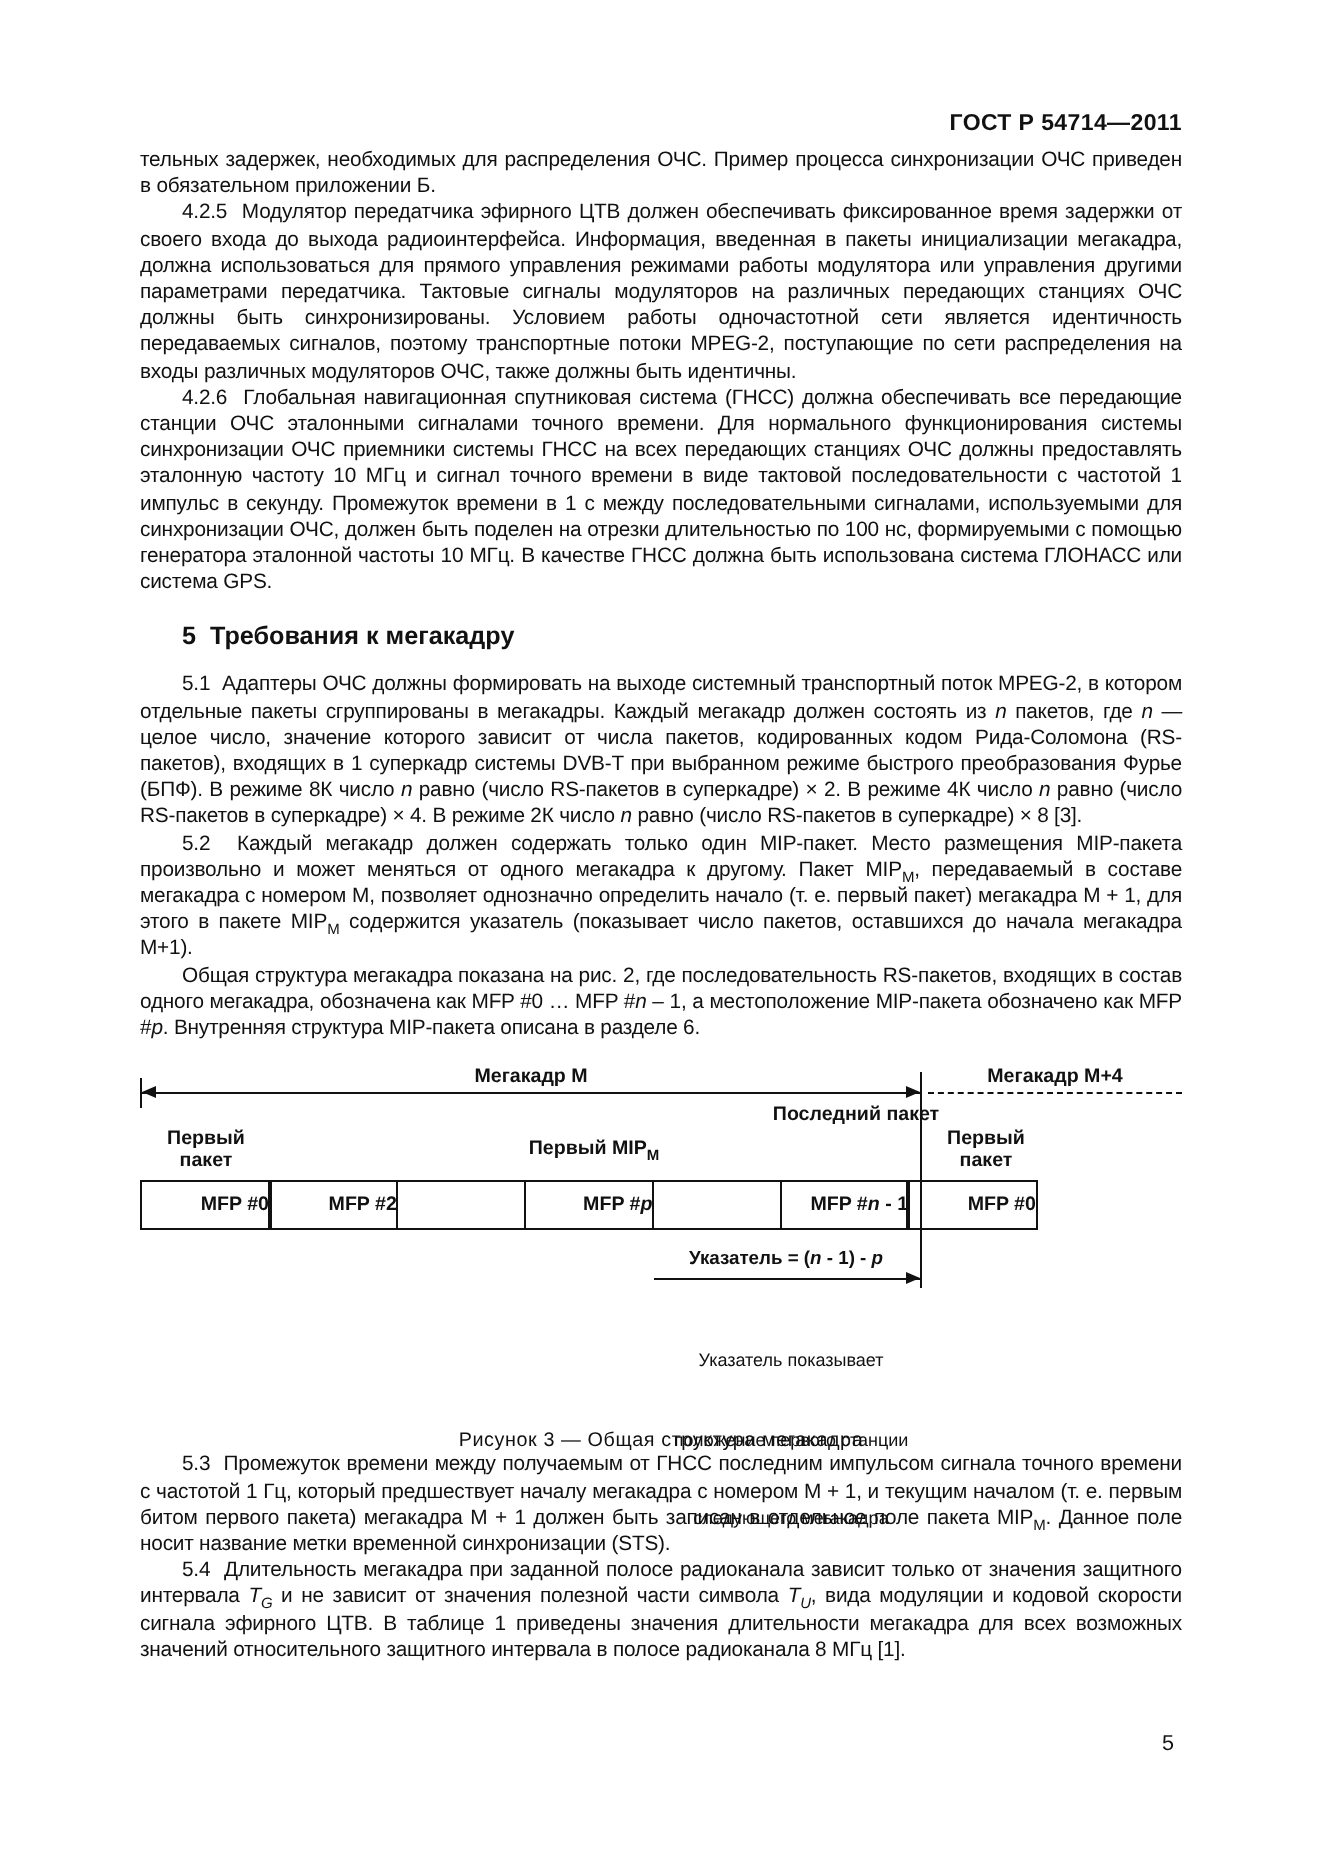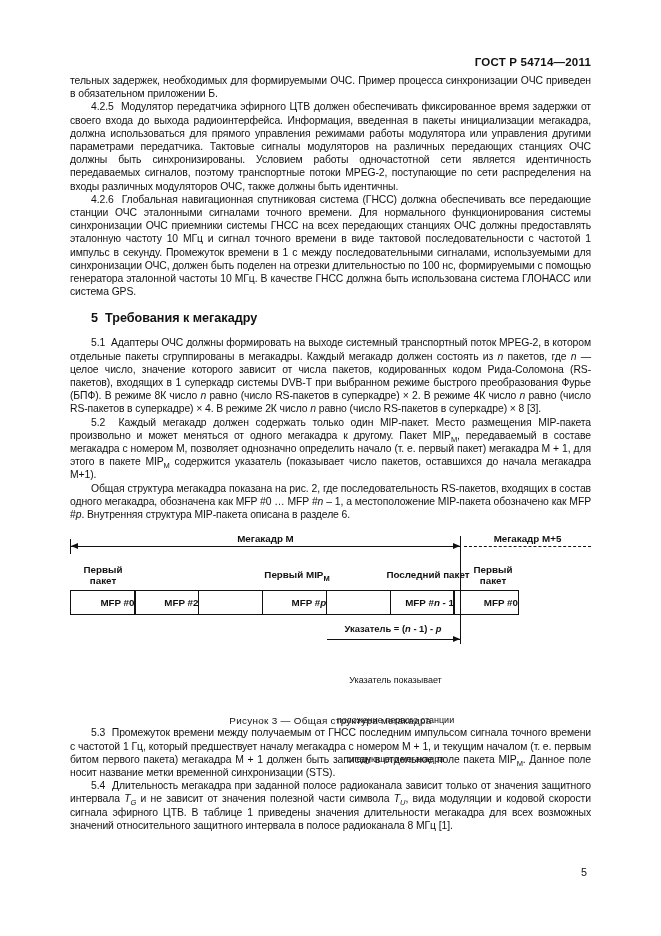--- a/index.html
+++ b/index.html
@@ -49,21 +49,21 @@
   .page-num { position:absolute; right:74px; top:866px; font-size:10.8px; }
 </style>
 </head>
 <body>
 
 <div class="page">
   <div class="content">
 
     <div class="doc-header">ГОСТ Р 54714—2011</div>
 
-    <p class="body-par cont">тельных задержек, необходимых для формируемыми ОЧС. Пример процесса синхронизации ОЧС приведен в обязательном приложении Б.</p>
+    <p class="body-par cont">тельных задержек, необходимых для распределения ОЧС. Пример процесса синхронизации ОЧС приведен в обязательном приложении Б.</p>
 
     <p class="body-par">4.2.5&nbsp; Модулятор передатчика эфирного ЦТВ должен обеспечивать фиксированное время задержки от своего входа до выхода радиоинтерфейса. Информация, введенная в пакеты инициализации мегакадра, должна использоваться для прямого управления режимами работы модулятора или управления другими параметрами передатчика. Тактовые сигналы модуляторов на различных передающих станциях ОЧС должны быть синхронизированы. Условием работы одночастотной сети является идентичность передаваемых сигналов, поэтому транспортные потоки MPEG-2, поступающие по сети распределения на входы различных модуляторов ОЧС, также должны быть идентичны.</p>
 
     <p class="body-par">4.2.6&nbsp; Глобальная навигационная спутниковая система (ГНСС) должна обеспечивать все передающие станции ОЧС эталонными сигналами точного времени. Для нормального функционирования системы синхронизации ОЧС приемники системы ГНСС на всех передающих станциях ОЧС должны предоставлять эталонную частоту 10 МГц и сигнал точного времени в виде тактовой последовательности с частотой 1 импульс в секунду. Промежуток времени в 1 с между последовательными сигналами, используемыми для синхронизации ОЧС, должен быть поделен на отрезки длительностью по 100 нс, формируемыми с помощью генератора эталонной частоты 10 МГц. В качестве ГНСС должна быть использована система ГЛОНАСС или система GPS.</p>
 
     <h2 class="sec-heading">5&nbsp; Требования к мегакадру</h2>
 
     <p class="body-par">5.1&nbsp; Адаптеры ОЧС должны формировать на выходе системный транспортный поток MPEG-2, в котором отдельные пакеты сгруппированы в мегакадры. Каждый мегакадр должен состоять из <i>n</i> пакетов, где <i>n</i> — целое число, значение которого зависит от числа пакетов, кодированных кодом Рида-Соломона (RS-пакетов), входящих в 1 суперкадр системы DVB-T при выбранном режиме быстрого преобразования Фурье (БПФ). В режиме 8К число <i>n</i> равно (число RS-пакетов в суперкадре) × 2. В режиме 4К число <i>n</i> равно (число RS-пакетов в суперкадре) × 4. В режиме 2К число <i>n</i> равно (число RS-пакетов в суперкадре) × 8 [3].</p>
 
     <p class="body-par">5.2&nbsp; Каждый мегакадр должен содержать только один MIP-пакет. Место размещения MIP-пакета произвольно и может меняться от одного мегакадра к другому. Пакет MIP<sub>М</sub>, передаваемый в составе мегакадра с номером М, позволяет однозначно определить начало (т. е. первый пакет) мегакадра М + 1, для этого в пакете MIP<sub>М</sub> содержится указатель (показывает число пакетов, оставшихся до начала мегакадра М+1).</p>
@@ -73,26 +73,26 @@
     <div class="figure">
 
       <div class="fig-abs fig-lbl" style="left:0; top:0; width:391px;">Мегакадр М</div>
       <div class="fig-abs line-v" style="left:0; top:6px; height:15px;"></div>
       <div class="fig-abs line-h" style="left:1px; top:13px; width:389px;"></div>
       <div class="fig-abs arr-left" style="left:1px; top:10px;"></div>
       <div class="fig-abs arr-right" style="left:383px; top:10px;"></div>
 
       <div class="fig-abs line-v" style="left:390px; top:3px; height:108px;"></div>
 
-      <div class="fig-abs fig-lbl" style="left:394px; top:0; width:127px;">Мегакадр М+5</div>
+      <div class="fig-abs fig-lbl" style="left:394px; top:0; width:127px;">Мегакадр М+4</div>
       <div class="fig-abs line-dash" style="left:394px; top:13px; width:127px;"></div>
 
       <div class="fig-abs fig-lbl" style="left:8px; top:31px; width:50px;">Первый пакет</div>
       <div class="fig-abs fig-lbl" style="left:162px; top:36px; width:130px;">Первый MIP<sub>М</sub></div>
-      <div class="fig-abs fig-lbl" style="left:312px; top:36px; width:92px;">Последний пакет</div>
+      <div class="fig-abs fig-lbl" style="left:312px; top:19px; width:92px;">Последний пакет</div>
       <div class="fig-abs fig-lbl" style="left:398px; top:31px; width:50px;">Первый пакет</div>
 
       <div class="boxes">
         <div class="cell">MFP #0</div>
         <div class="cell">MFP #2</div>
         <div class="cell"></div>
         <div class="cell">MFP #<i>p</i></div>
         <div class="cell"></div>
         <div class="cell">MFP #<i>n</i> - 1</div>
         <div class="cell">MFP #0</div>

